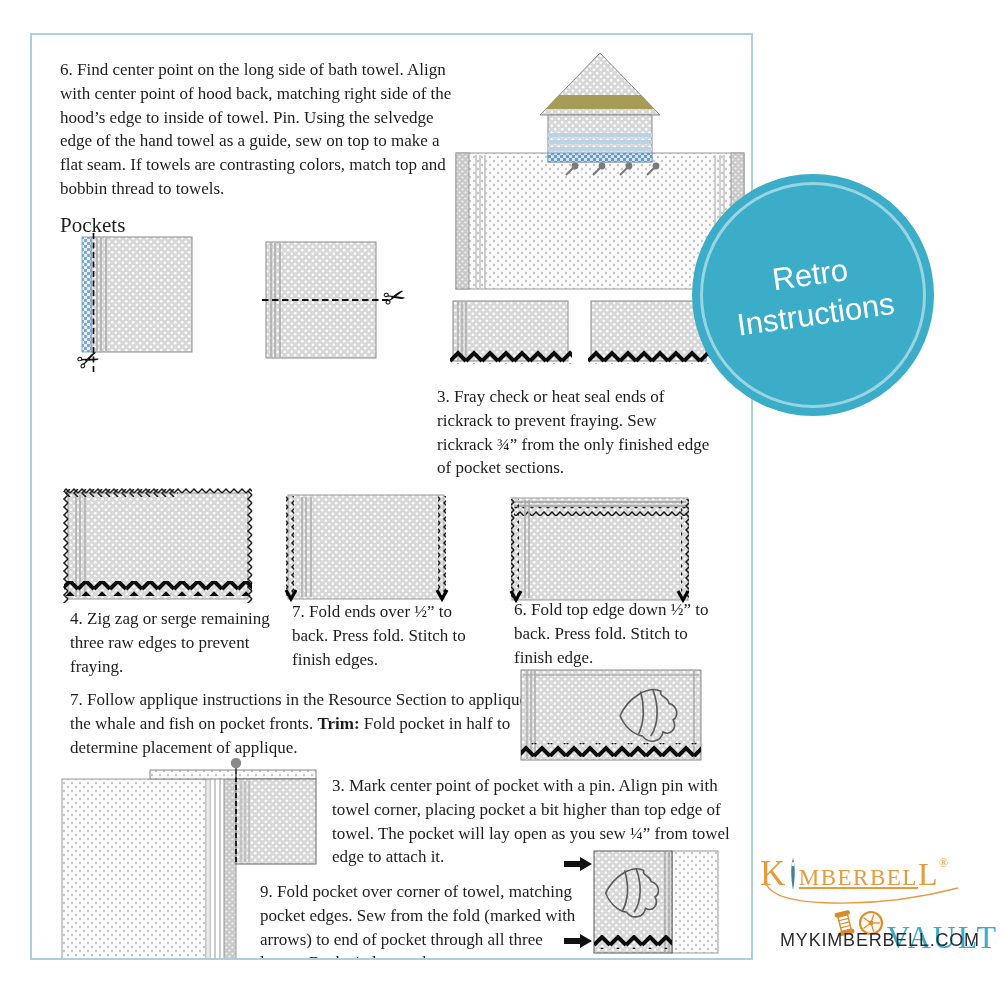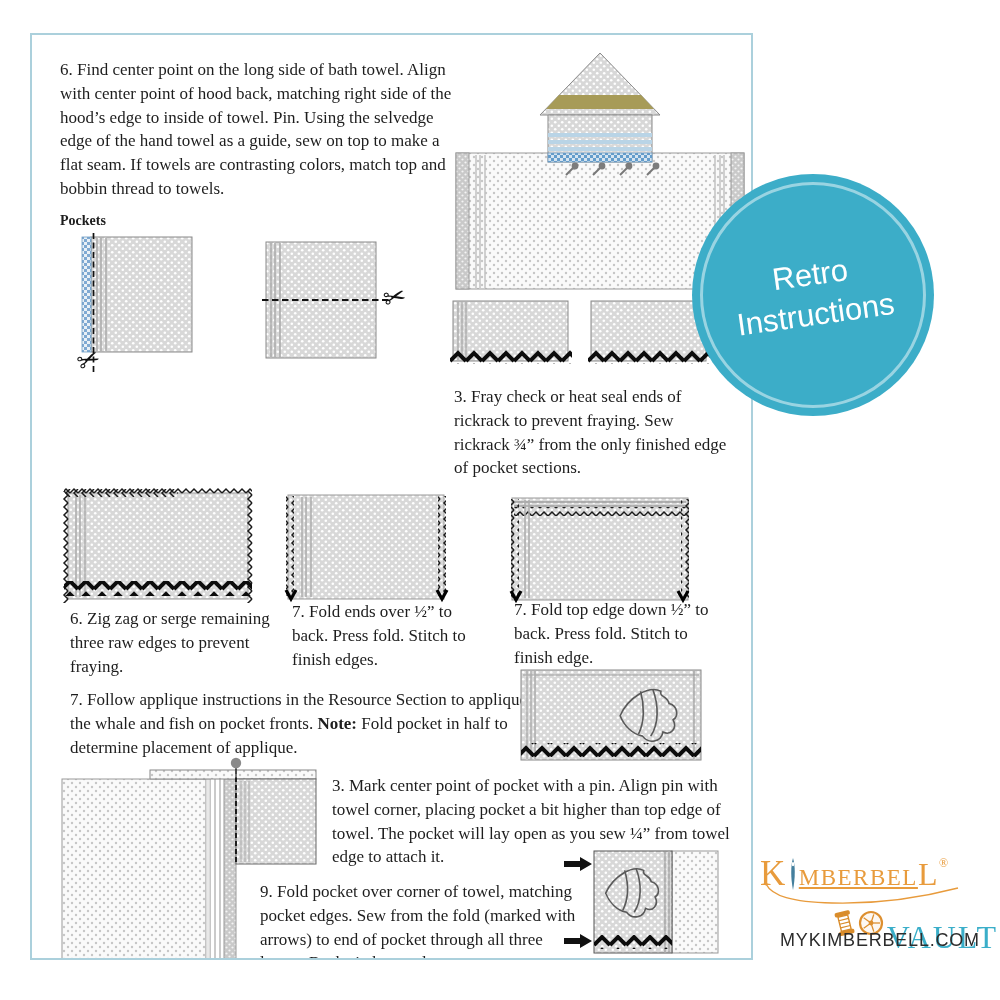--- a/index.html
+++ b/index.html
@@ -5,21 +5,21 @@
   html,body{margin:0;padding:0;}
   body{
     position:relative;width:1000px;height:1000px;background:#ffffff;
     font-family:"Liberation Serif",serif;color:#1d1d1d;overflow:hidden;
   }
   .page{
     position:absolute;left:30px;top:33px;width:723px;height:927px;
     border:2px solid #abd0dc;background:#fff;box-sizing:border-box;overflow:hidden;
   }
   .txt{position:absolute;font-size:17px;line-height:1.40;color:#1d1d1d;}
-  .heading{font-weight:bold;font-size:14px;}
+  .heading{font-weight:normal;font-size:21px;}
   .dia{position:absolute;}
   
   .badge{
     position:absolute;left:692px;top:174px;width:242px;height:242px;border-radius:50%;
     background:#3cadc8;z-index:6;
   }
   .badge::before{
     content:"";position:absolute;left:8px;top:8px;right:8px;bottom:8px;
     border:3px solid rgba(255,255,255,.48);border-radius:50%;
   }
@@ -162,21 +162,21 @@
         <line x1="12" y1="4" x2="12" y2="62"></line>
         <line x1="16" y1="4" x2="16" y2="62"></line>
     </g>
     <rect x="0" y="52" width="122" height="14" fill="url(#pRR)"></rect>
   </svg>
   <svg class="dia" style="left:556px;top:263px" width="122" height="74" viewBox="0 0 122 74">
     <rect x="3" y="3" width="115" height="60" fill="url(#pDotGray)" stroke="#8a8a8a"></rect>
     <rect x="0" y="52" width="122" height="14" fill="url(#pRR)"></rect>
   </svg>
 
-  <div class="txt" style="left:422px;top:350px;width:276px">3. Fray check or heat seal ends of rickrack to prevent fraying. Sew rickrack ¾” from the only finished edge of pocket sections.</div>
+  <div class="txt" style="left:405px;top:350px;width:276px">3. Fray check or heat seal ends of rickrack to prevent fraying. Sew rickrack ¾” from the only finished edge of pocket sections.</div>
 
   <svg class="dia" style="left:30px;top:452px" width="192" height="120" viewBox="0 0 192 120">
     <rect x="6" y="6" width="180" height="106" fill="url(#pDotGray)" stroke="#999"></rect>
     <g stroke="#adadad" stroke-width="1.5">
       <line x1="14" y1="8" x2="14" y2="110"></line>
         <line x1="18" y1="8" x2="18" y2="110"></line>
         <line x1="23" y1="8" x2="23" y2="110"></line>
     </g>
     <rect x="2" y="1" width="188" height="8" fill="url(#pZZ)"></rect>
     <g transform="translate(10,2) rotate(90)">
@@ -208,25 +208,25 @@
     <rect x="3" y="5" width="8" height="99" fill="url(#pZZV)"></rect>
     <rect x="173" y="5" width="8" height="99" fill="url(#pZZV)"></rect>
     <g stroke="#adadad" stroke-width="1.5">
       <line x1="17" y1="6" x2="17" y2="104"></line>
         <line x1="21" y1="6" x2="21" y2="104"></line>
     </g>
     <path d="M3 97 L8 106 L13 97" stroke="#000" stroke-width="3.2" fill="none"></path>
     <path d="M170 97 L175 106 L180 97" stroke="#000" stroke-width="3.2" fill="none"></path>
   </svg>
 
-  <div class="txt" style="left:38px;top:572px;width:206px">6. Zig zag or serge remaining three raw edges to prevent fraying.</div>
+  <div class="txt" style="left:38px;top:572px;width:206px">4. Zig zag or serge remaining three raw edges to prevent fraying.</div>
   <div class="txt" style="left:260px;top:565px;width:196px">7. Fold ends over ½” to back. Press fold. Stitch to finish edges.</div>
-  <div class="txt" style="left:482px;top:563px;width:196px">7. Fold top edge down ½” to back. Press fold. Stitch to finish edge.</div>
-
-  <div class="txt" style="left:38px;top:653px;width:458px"><span>7. Follow applique instructions in the Resource Section to applique the whale and fish on pocket fronts. </span><b>Note:</b><span> Fold pocket in half to determine placement of applique.</span></div>
+  <div class="txt" style="left:482px;top:563px;width:196px">6. Fold top edge down ½” to back. Press fold. Stitch to finish edge.</div>
+
+  <div class="txt" style="left:38px;top:653px;width:458px"><span>7. Follow applique instructions in the Resource Section to applique the whale and fish on pocket fronts. </span><b>Trim:</b><span> Fold pocket in half to determine placement of applique.</span></div>
 
   <svg class="dia" style="left:486px;top:632px" width="188" height="100" viewBox="0 0 188 100">
     <rect x="3" y="3" width="180" height="90" fill="url(#pDotGray)" stroke="#888"></rect>
     <line x1="5" y1="8" x2="181" y2="8" stroke="#9c9c9c" stroke-width="1.2"></line>
     <g stroke="#adadad" stroke-width="1.5">
       <line x1="9" y1="4" x2="9" y2="92"></line>
         <line x1="13" y1="4" x2="13" y2="92"></line>
         <line x1="17" y1="4" x2="17" y2="92"></line>
     </g>
     <line x1="176" y1="4" x2="176" y2="92" stroke="#9c9c9c" stroke-width="1.2"></line>

